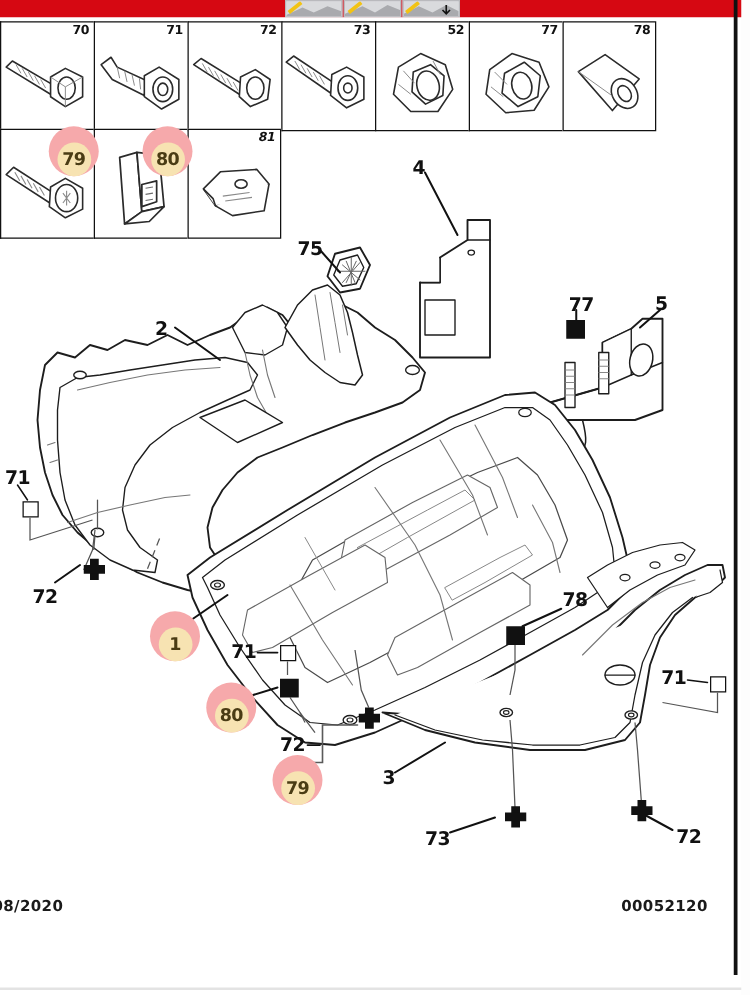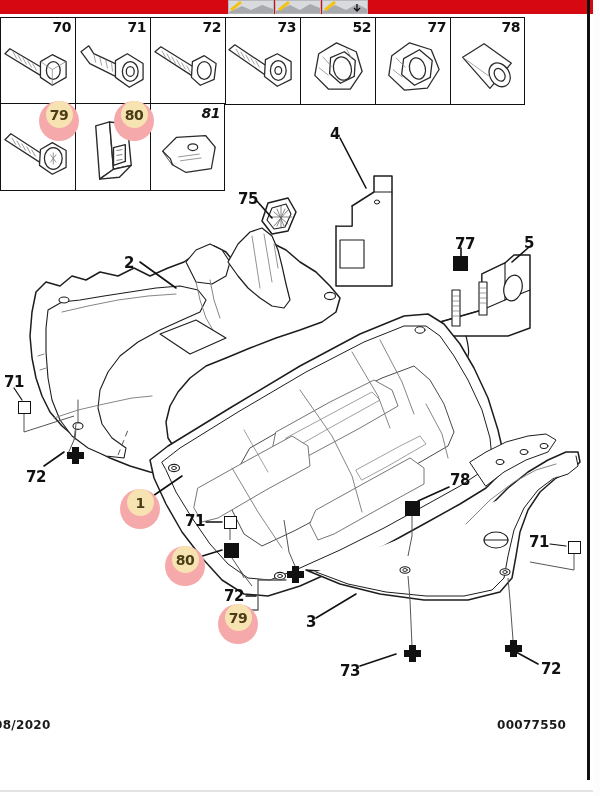--- a/index.html
+++ b/index.html
@@ -16,34 +16,34 @@
   .banner-sep{position:absolute;left:0;top:14px;width:600px;height:3px;background:#ffffff;}
 
   
   .legend{position:absolute;left:0;top:17px;width:598px;}
   .legend-row{position:relative;display:flex;}
   .cell{position:relative;box-sizing:border-box;width:75px;height:88px;
         border:1.6px solid #111;border-right:none;background:#fff;}
   .cell:last-child{border-right:1.6px solid #111;}
   .legend-row.row2 .cell{height:88px;}
   .legend-row.row2{margin-top:-1.6px;font-style:italic;}
-  .cell-num{position:absolute;right:4px;top:1px;font-size:14px;font-weight:bold;
+  .cell-num{position:absolute;right:4px;top:1px;font-size:10px;font-weight:bold;
             color:#111;letter-spacing:-0.5px;}
   .cell-art{position:absolute;left:0;right:0;top:14px;bottom:2px;}
 
   
   .canvas{position:absolute;left:0;top:0;width:600px;height:796px;pointer-events:none;}
 
   
   .lbl{position:absolute;font-size:15px;font-weight:bold;color:#111;
        letter-spacing:-0.5px;line-height:1;white-space:nowrap;}
 
   
   .callout{position:absolute;width:40px;height:40px;border-radius:50%;
-           background:#f6a9ab;display:flex;align-items:flex-start;justify-content:center;}
+           background:#f6a9ab;display:flex;align-items:flex-end;justify-content:center;}
   .callout-inner{width:27px;height:27px;border-radius:50%;background:#f7e3b2;
                  display:flex;align-items:center;justify-content:center;
                  font-size:14px;font-weight:bold;color:#4a3c14;letter-spacing:-0.5px;}
 
   
   .mk-sq-w{position:absolute;width:13px;height:13px;border:1.8px solid #111;background:#fff;box-sizing:border-box;}
   .mk-sq-b{position:absolute;width:15px;height:15px;background:#111;}
   .mk-cross{position:absolute;width:17px;height:17px;}
   .mk-cross::before,.mk-cross::after{content:"";position:absolute;background:#111;}
   .mk-cross::before{left:5px;top:0;width:7px;height:17px;}
@@ -464,17 +464,17 @@
   </div>
   <div class="callout" style="left:165px;top:546px;">
     <span class="callout-inner">80</span>
   </div>
   <div class="callout" style="left:218px;top:604px;">
     <span class="callout-inner">79</span>
   </div>
 
   <div class="right-rule"></div>
   <span class="footer-text" style="left:-6px;top:718px;">08/2020</span>
-  <span class="footer-text" style="left:497px;top:718px;">00077550</span>
+  <span class="footer-text" style="left:497px;top:718px;">00052120</span>
   <div class="bottom-rule"></div>
   <div class="scroll-strip"></div>
 
 </div>
 
 </body></html>

